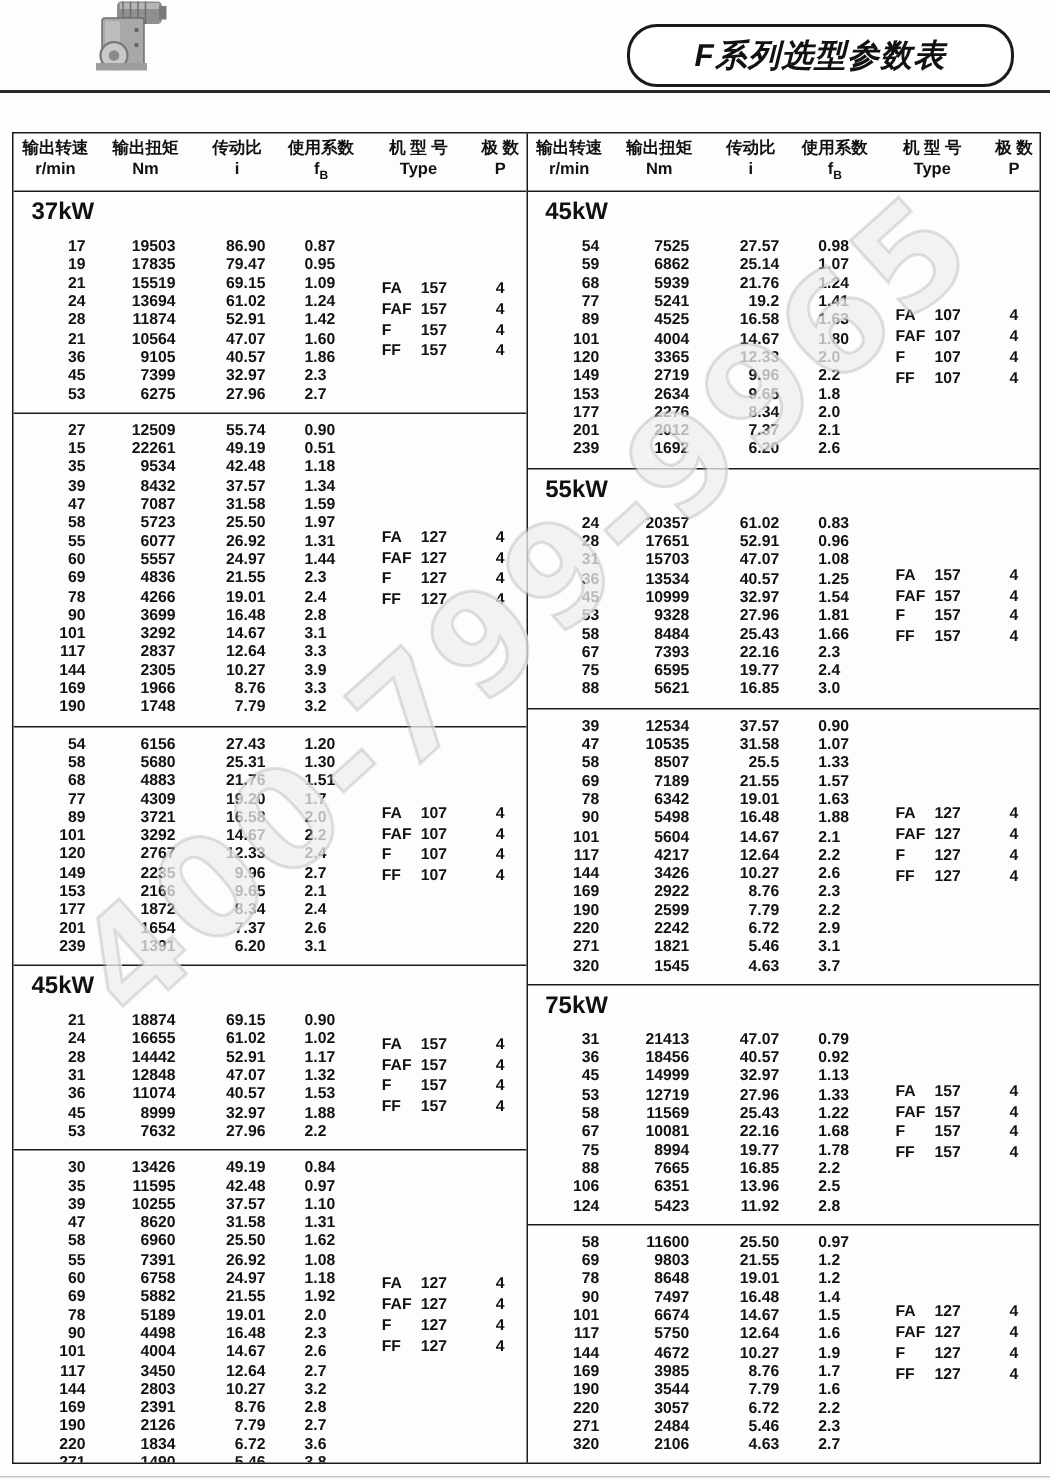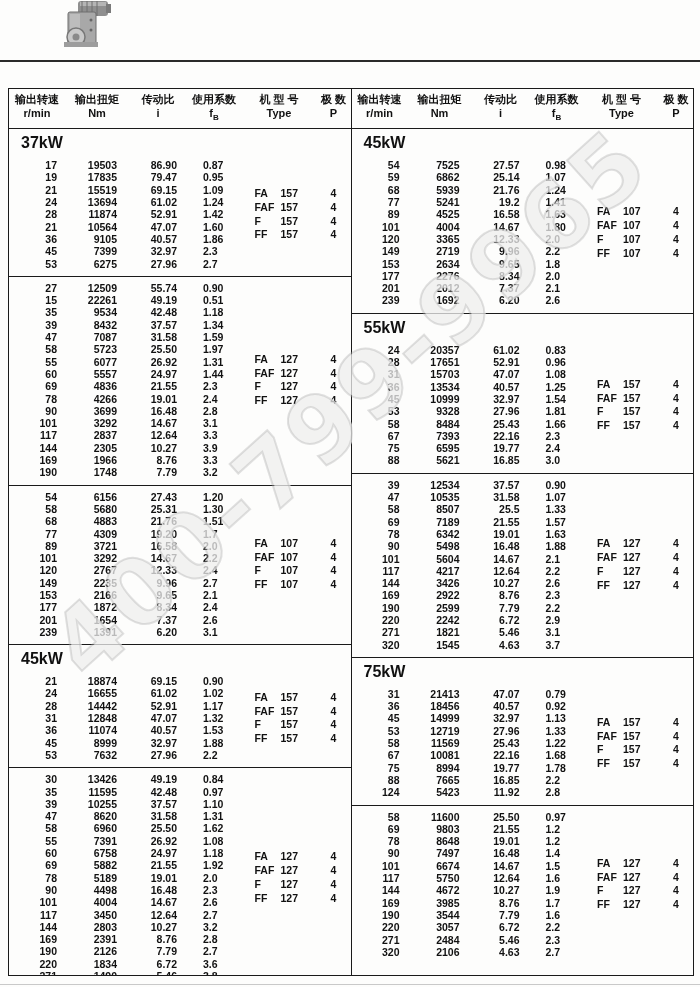--- a/index.html
+++ b/index.html
@@ -66,20 +66,23 @@
       <rect x="10" y="12" width="28" height="32" rx="2" fill="#a8a8a8" stroke="#6e6e6e" stroke-width="1"></rect>
       <rect x="12" y="14" width="10" height="28" fill="#bdbdbd"></rect>
       <circle cx="18" cy="37" r="9" fill="#c9c9c9" stroke="#787878" stroke-width="1.5"></circle>
       <circle cx="18" cy="37" r="3.5" fill="#8a8a8a"></circle>
       <rect x="6" y="42" width="34" height="5" fill="#9d9d9d"></rect>
       <circle cx="33" cy="20" r="1.5" fill="#666"></circle>
       <circle cx="33" cy="30" r="1.5" fill="#666"></circle>
     </svg>
   </div>
 
+  <div class="title-box">
+    <span>F系列选型参数表</span>
+  </div>
 
   <div class="top-rule"></div>
 
   <div class="watermark">400-799-9965</div>
 
   <div class="ptable">
 
     <div class="half left">
       <div class="thead">
         <div class="th">
@@ -929,20 +932,26 @@
               <span class="c c2">19.77</span>
               <span class="c c3">1.78</span>
             </div>
             <div class="row">
               <span class="c c0">88</span>
               <span class="c c1">7665</span>
               <span class="c c2">16.85</span>
               <span class="c c3">2.2</span>
             </div>
             <div class="row">
+              <span class="c c0">106</span>
+              <span class="c c1">6351</span>
+              <span class="c c2">13.96</span>
+              <span class="c c3">2.5</span>
+            </div>
+            <div class="row">
               <span class="c c0">124</span>
               <span class="c c1">5423</span>
               <span class="c c2">11.92</span>
               <span class="c c3">2.8</span>
             </div>
             <div class="models">
               <div class="model-row">
                 <span class="model-name"><span class="model-prefix">FA</span><span class="model-size">157</span></span>
                 <span class="model-p">4</span>
               </div>

